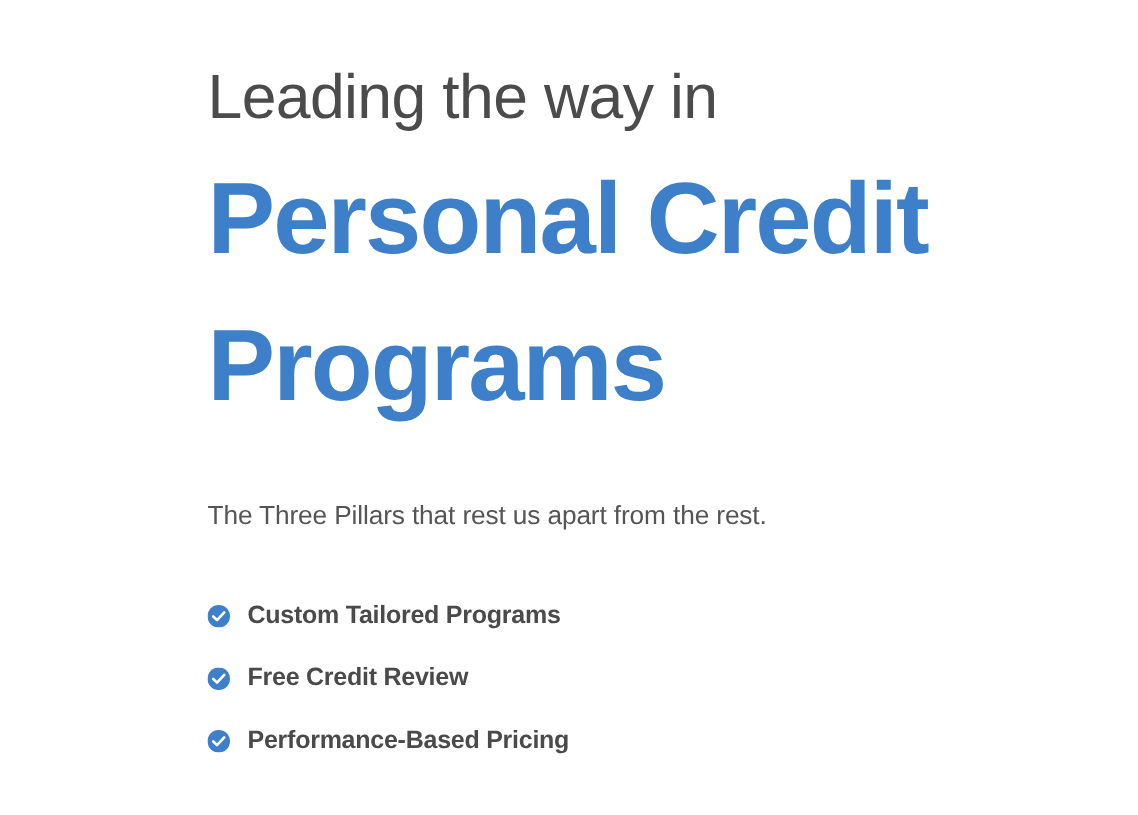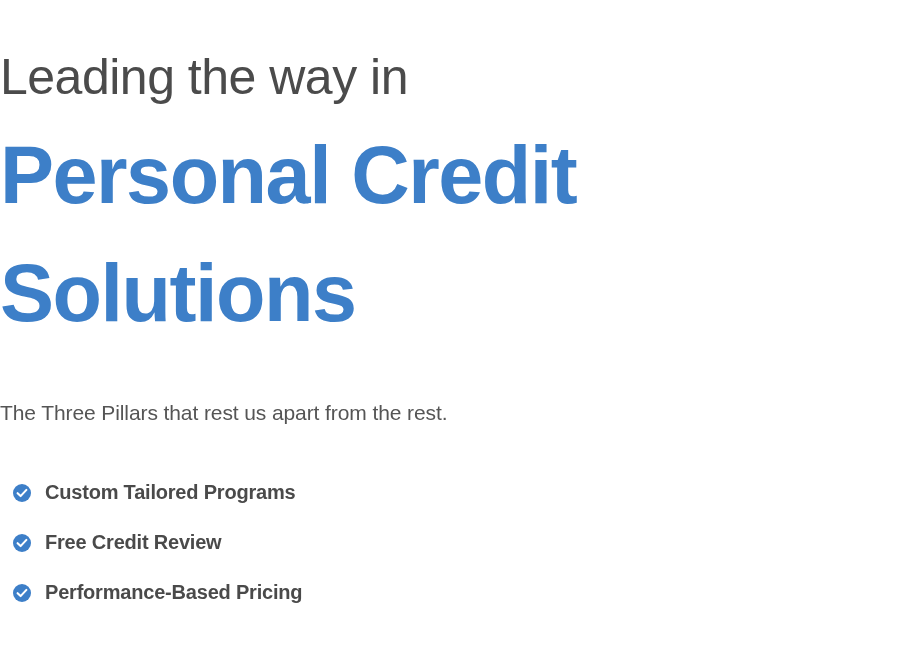--- a/index.html
+++ b/index.html
@@ -12,20 +12,21 @@
     height: 652px;
     overflow: hidden;
     font-family: "Liberation Sans", sans-serif;
     -webkit-font-smoothing: antialiased;
   }
   .hero {
     position: relative;
     width: 910px;
     height: 652px;
     box-sizing: border-box;
+    padding-left: 166px;
     padding-top: 52px;
   }
   .eyebrow {
     font-family: "Liberation Sans", sans-serif;
     font-size: 50px;
     font-weight: 300;
     letter-spacing: -0.5px;
     color: #4b4b4b;
     line-height: 1.0;
     margin: 0;
@@ -53,21 +54,21 @@
     font-family: "Liberation Sans", sans-serif;
     font-size: 21px;
     font-weight: 400;
     color: #555555;
     letter-spacing: -0.1px;
     line-height: 1.3;
     white-space: nowrap;
   }
   .pillars {
     list-style: none;
-    margin: 13px;
+    margin: 0;
     padding: 0;
     margin-top: 42px;
   }
   .pillar-item {
     display: flex;
     align-items: center;
     height: 50px;
   }
   .check-icon {
     flex: 0 0 auto;
@@ -92,21 +93,21 @@
 </style>
 </head>
 <body>
 
 <div class="hero">
 
   <p class="eyebrow">Leading the way in</p>
 
   <h1 class="headline">
     <span class="hl-line">Personal Credit</span>
-    <span class="hl-line">Solutions</span>
+    <span class="hl-line">Programs</span>
   </h1>
 
   <p class="subtitle">The Three Pillars that rest us apart from the rest.</p>
 
   <ul class="pillars">
 
     <li class="pillar-item">
       <span class="check-icon">
         <svg width="18" height="18" viewBox="0 0 18 18" aria-hidden="true">
           <circle cx="9" cy="9" r="9" fill="#3d7fc8"></circle>

